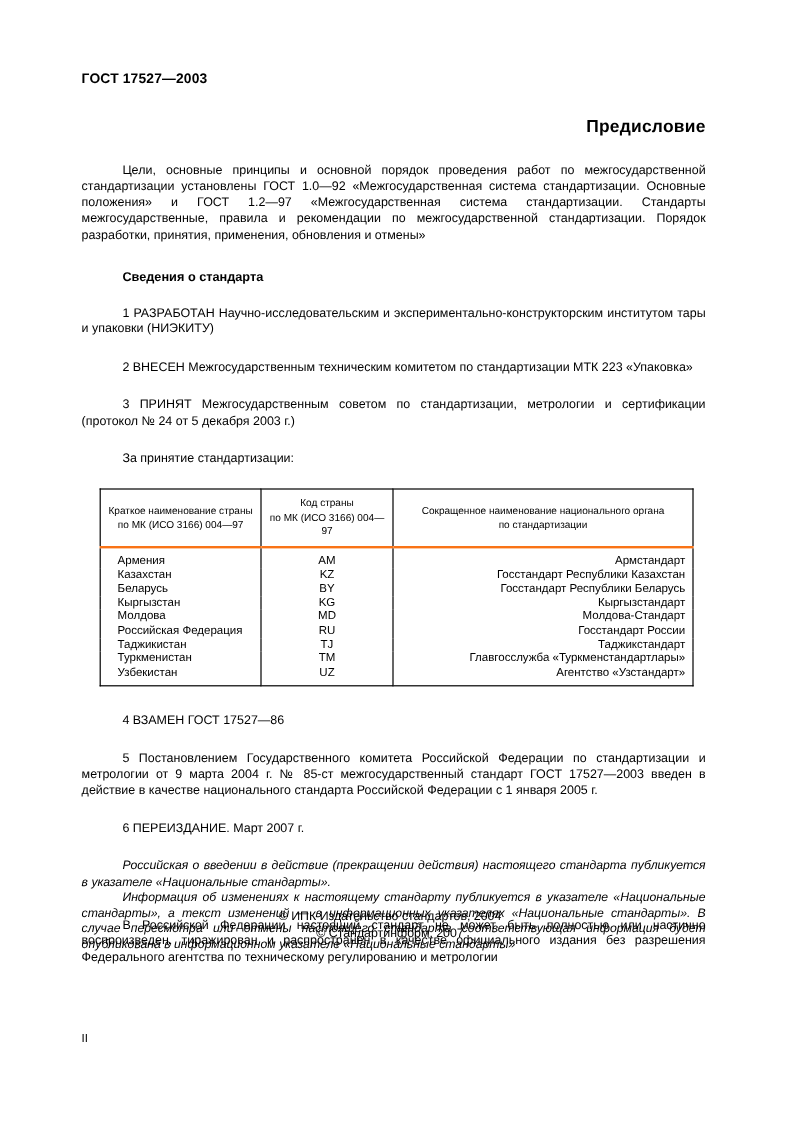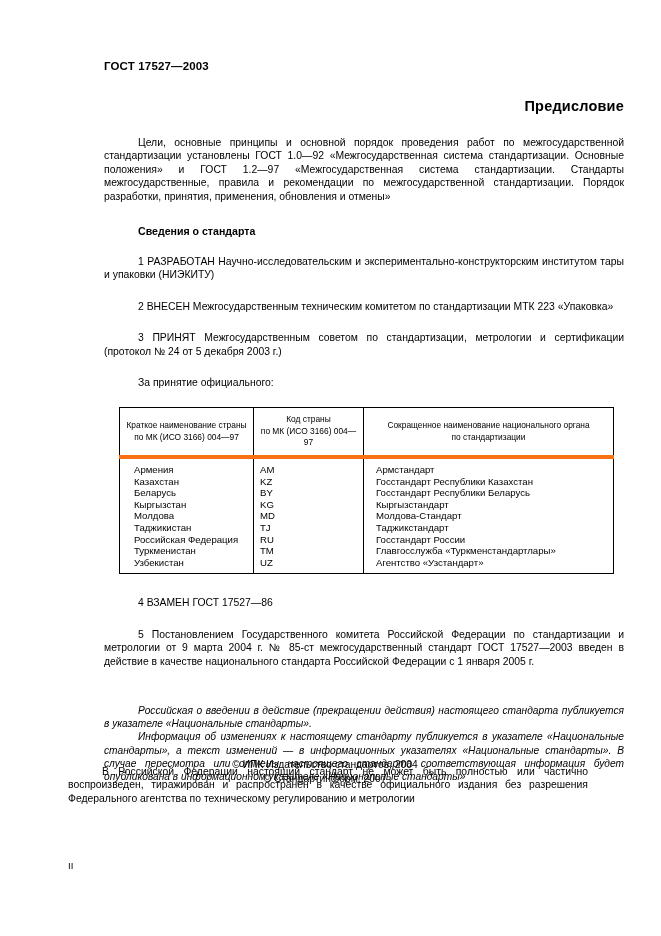--- a/index.html
+++ b/index.html
@@ -16,21 +16,20 @@
     width: 661px;
     height: 936px;
     background: #ffffff;
     overflow: hidden;
   }
   .content {
     position: absolute;
     left: 68px;
     top: 60px;
     width: 520px;
-    margin-left: 36px;
   }
 
   .doc-number {
     font-size: 11.5px;
     font-weight: bold;
     letter-spacing: 0.15px;
     margin: 0 0 26px 0;
   }
 
   .doc-title {
@@ -82,24 +81,24 @@
   .vote-table td {
     font-size: 9.6px;
     line-height: 11.6px;
     border-top: none;
     border-bottom: none;
     padding: 0 6px;
   }
   .vote-table tbody tr:first-child td { padding-top: 5px; }
   .vote-table tbody tr:last-child td { padding-bottom: 5px; }
   .vote-table tbody tr:last-child td { border-bottom: 1px solid #000000; }
-  .vote-table tbody tr:first-child td { border-top: 4px solid #f97316; }
+  .vote-table tbody tr:first-child td { border-top: 2px solid #f97316; }
   td.c-name { padding-left: 14px; }
-  td.c-code { }
-  td.c-org  { padding-left: 12px; }
+  td.c-code { text-align: center; }
+  td.c-org  { padding-left: 12px; text-align: right; }
 
   col.w-name { width: 134px; }
   col.w-code { width: 110px; }
   col.w-org  { width: 250px; }
 
   
   p.ital {
     font-size: 10.2px;
     line-height: 13.2px;
     font-style: italic;
@@ -144,21 +143,21 @@
     <div class="gap-md"></div>
 
     <p class="body">2  ВНЕСЕН Межгосударственным техническим комитетом по стандартизации МТК 223 «Упаковка»</p>
 
     <div class="gap-md"></div>
 
     <p class="body">3  ПРИНЯТ Межгосударственным советом по стандартизации, метрологии и сертификации (протокол № 24 от 5 декабря 2003 г.)</p>
 
     <div class="gap-md"></div>
 
-    <p class="body">За принятие официального:</p>
+    <p class="body">За принятие стандартизации:</p>
 
     <div class="gap-md"></div>
 
     <table class="vote-table">
       <colgroup>
         <col class="w-name">
         <col class="w-code">
         <col class="w-org">
       </colgroup>
       <thead>
@@ -197,30 +196,30 @@
             <td class="c-name">Кыргызстан</td>
             <td class="c-code">KG</td>
             <td class="c-org">Кыргызстандарт</td>
           </tr>
           <tr>
             <td class="c-name">Молдова</td>
             <td class="c-code">MD</td>
             <td class="c-org">Молдова-Стандарт</td>
           </tr>
           <tr>
+            <td class="c-name">Российская Федерация</td>
+            <td class="c-code">RU</td>
+            <td class="c-org">Госстандарт России</td>
+          </tr>
+          <tr>
             <td class="c-name">Таджикистан</td>
             <td class="c-code">TJ</td>
             <td class="c-org">Таджикстандарт</td>
           </tr>
           <tr>
-            <td class="c-name">Российская Федерация</td>
-            <td class="c-code">RU</td>
-            <td class="c-org">Госстандарт России</td>
-          </tr>
-          <tr>
             <td class="c-name">Туркменистан</td>
             <td class="c-code">TM</td>
             <td class="c-org">Главгосслужба «Туркменстандартлары»</td>
           </tr>
           <tr>
             <td class="c-name">Узбекистан</td>
             <td class="c-code">UZ</td>
             <td class="c-org">Агентство «Узстандарт»</td>
           </tr>
         </tbody>
@@ -229,20 +228,21 @@
     <div class="gap-lg"></div>
 
     <p class="body">4  ВЗАМЕН ГОСТ 17527—86</p>
 
     <div class="gap-md"></div>
 
     <p class="body">5  Постановлением Государственного комитета Российской Федерации по стандартизации и метрологии от 9 марта 2004 г. № 85-ст межгосударственный стандарт ГОСТ 17527—2003 введен в действие в качестве национального стандарта Российской Федерации с 1 января 2005 г.</p>
 
     <div class="gap-md"></div>
 
+    <p class="body">6  ПЕРЕИЗДАНИЕ. Март  2007 г.</p>
 
     <div class="gap-md"></div>
 
     <p class="ital">Российская о введении в действие (прекращении действия) настоящего стандарта публикуется в указателе «Национальные стандарты».</p>
     <p class="ital">Информация об изменениях к настоящему стандарту публикуется в указателе «Национальные стандарты», а текст изменений — в информационных указателях «Национальные стандарты». В случае пересмотра или отмены настоящего стандарта соответствующая информация будет опубликована в информационном указателе «Национальные стандарты»</p>
 
   </div>
 
   <div style="position:absolute; left:68px; top:758px; width:520px;">
     <p class="copyright">©  ИПК Издательство стандартов, 2004</p>

